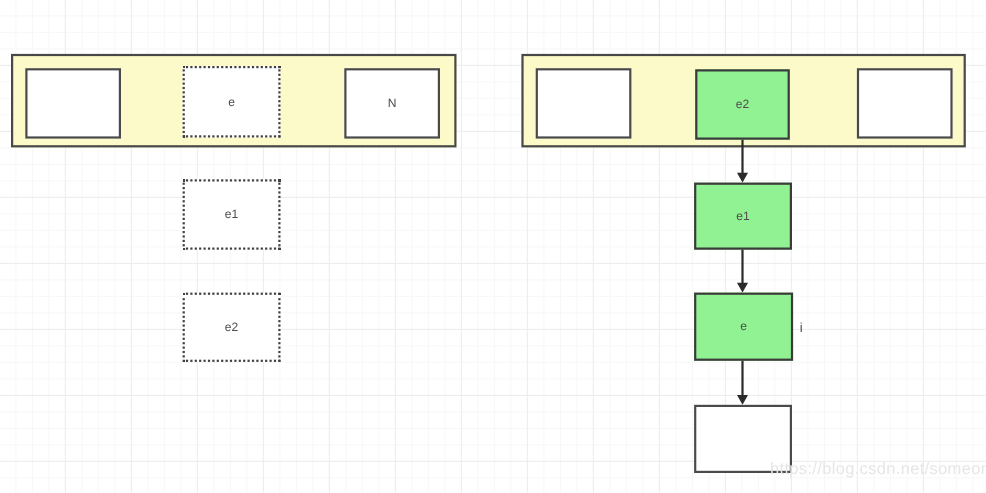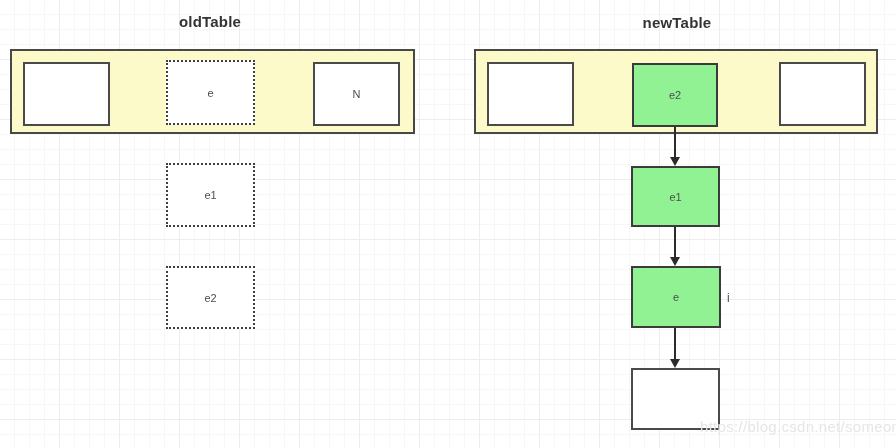--- a/index.html
+++ b/index.html
@@ -90,35 +90,33 @@
     white-space: nowrap;
     letter-spacing: 0.3px;
     user-select: none;
   }
 </style>
 </head>
 <body>
 
 <div id="canvas">
 
-  <div class="title" style="left:140px; top:13px; width:140px;">oldTable</div>
 
   <div class="table-band" style="left:10px; top:49px; width:405px; height:85px;"></div>
 
   <div class="cell solid" style="left:23px; top:62px; width:87px; height:64px;"></div>
 
   <div class="cell dotted" style="left:166px; top:60px; width:89px; height:65px;">e</div>
 
   <div class="cell solid" style="left:313px; top:62px; width:87px; height:64px;">N</div>
 
   <div class="cell dotted" style="left:166px; top:163px; width:89px; height:64px;">e1</div>
 
   <div class="cell dotted" style="left:166px; top:266px; width:89px; height:63px;">e2</div>
 
-  <div class="title" style="left:607px; top:14px; width:140px;">newTable</div>
 
   <div class="table-band" style="left:474px; top:49px; width:404px; height:85px;"></div>
 
   <div class="cell solid" style="left:487px; top:62px; width:87px; height:64px;"></div>
 
   <div class="cell green" style="left:632px; top:63px; width:86px; height:64px;">e2</div>
 
   <div class="cell solid" style="left:779px; top:62px; width:87px; height:64px;"></div>
 
   <div class="arrow" style="left:674px; top:127px; height:39px;">

